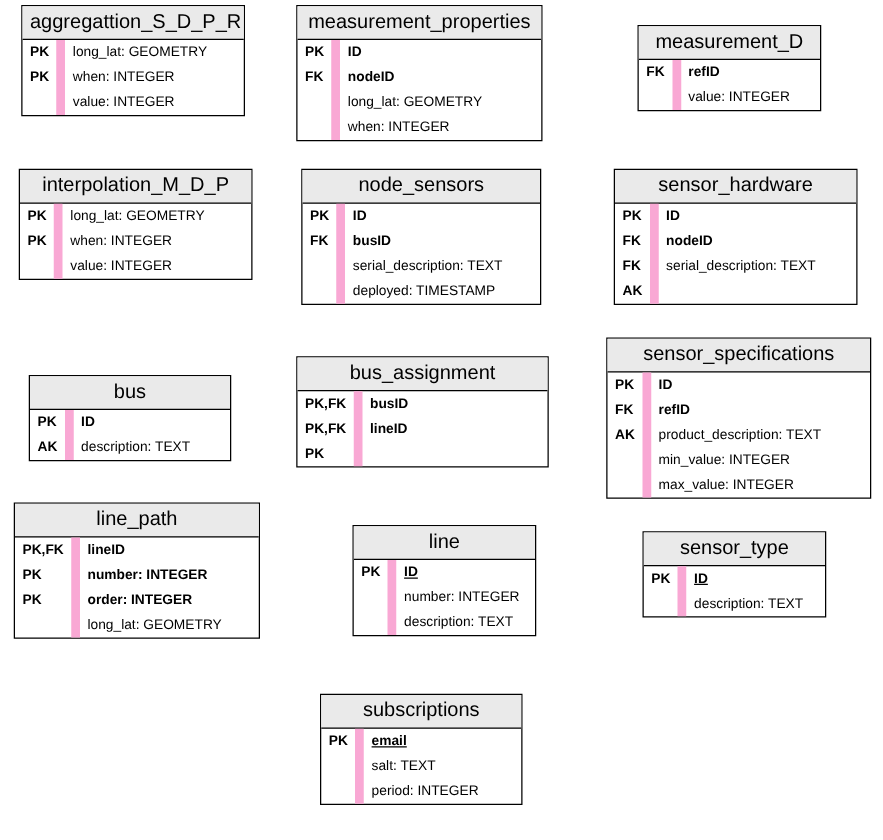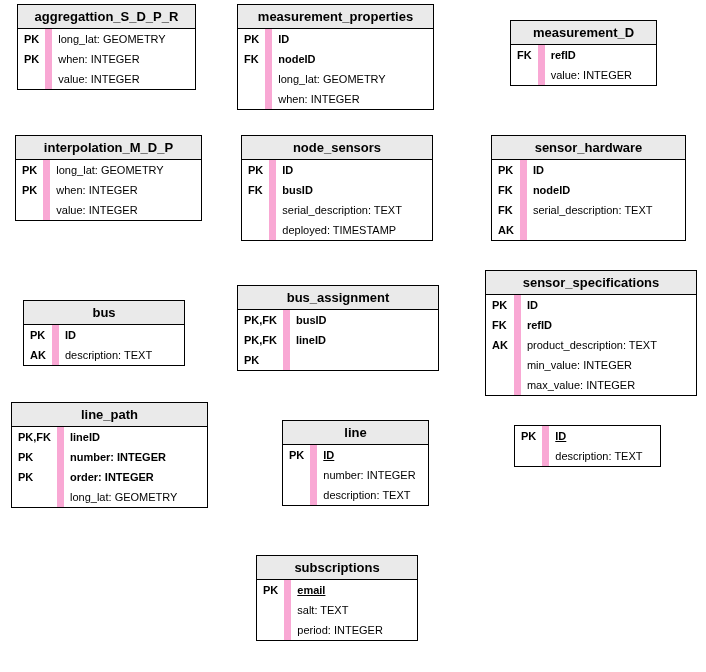--- a/index.html
+++ b/index.html
@@ -16,22 +16,21 @@
   .entity {
     position: absolute;
     border: 1px solid #000;
     background: #fff;
   }
   .entity-title {
     background: #eaeaea;
     border-bottom: 1px solid #000;
     text-align: center;
     padding: 4px 6px;
-    font-size: 13px;
-    font-weight: bold;
+    font-size: 16px;
   }
   .entity-body {
     display: flex;
     flex-direction: row;
   }
   .key-col {
     border-right: 7px solid #f9a8d4;
   }
   .key-col, .attr-col {
     display: flex;
@@ -226,20 +225,21 @@
       </div>
       <div class="attr-col">
         <div class="cell bold uline">ID</div>
         <div class="cell">number: INTEGER</div>
         <div class="cell">description: TEXT</div>
       </div>
     </div>
 </div>
 
 <div class="entity" style="left:514px; top:425px; width:145px;">
+  <div class="entity-title">sensor_type</div>
   <div class="entity-body">
       <div class="key-col">
         <div class="cell key-cell">PK</div>
         <div class="cell key-cell">&nbsp;</div>
       </div>
       <div class="attr-col">
         <div class="cell bold uline">ID</div>
         <div class="cell">description: TEXT</div>
       </div>
     </div>

